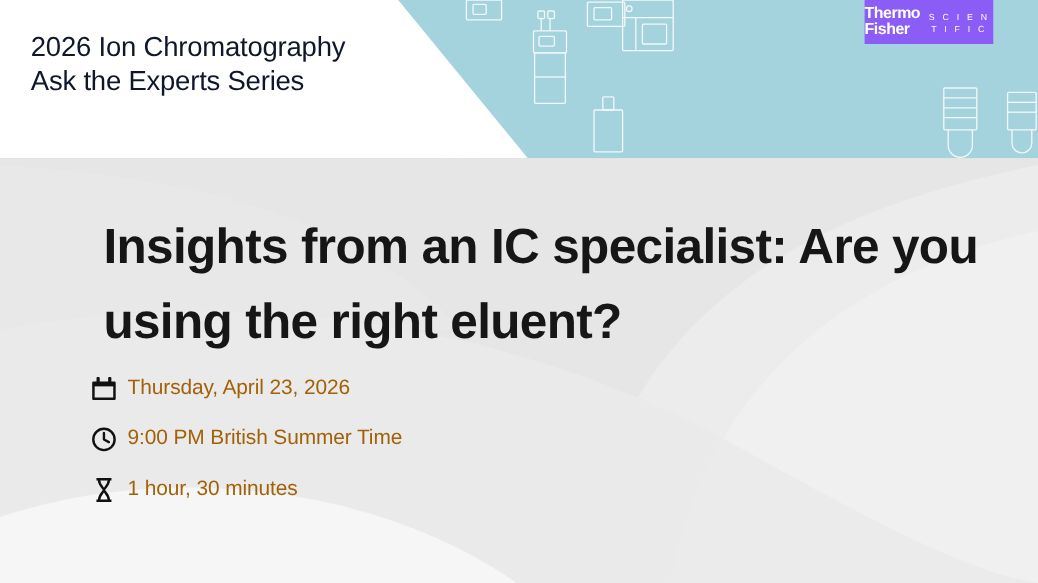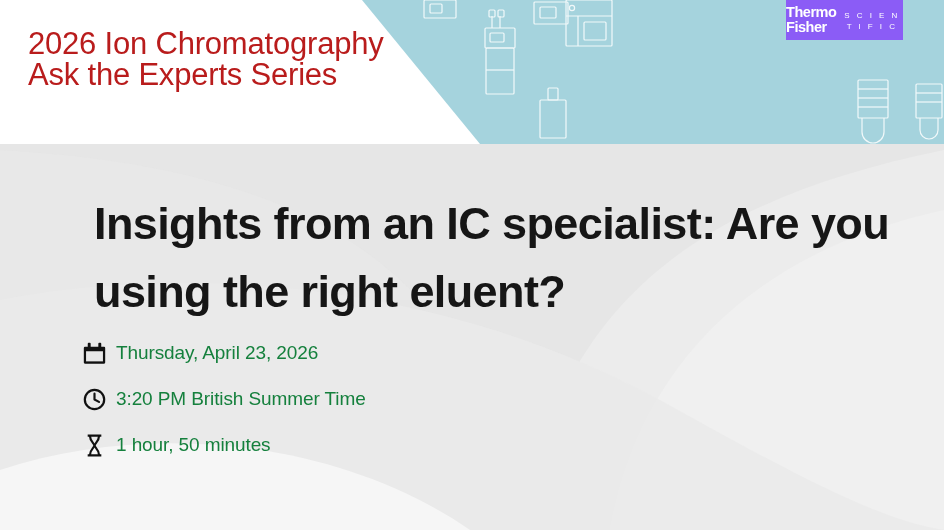--- a/index.html
+++ b/index.html
@@ -36,22 +36,22 @@
   }
   .header-white-wedge {
     position: absolute;
     left: 0; top: 0;
     width: 944px; height: 144px;
   }
   .brand-title {
     position: absolute;
     left: 28px;
     top: 28px;
-    color: #b91c1c;
-    font-size: 31px;
+    color: #0f172a;
+    font-size: 25px;
     line-height: 31px;
     font-weight: 400;
     letter-spacing: -0.2px;
     white-space: pre-line;
     z-index: 5;
   }
   .logo-box {
     position: absolute;
     left: 786px;
     top: 0;
@@ -126,21 +126,21 @@
   .detail-icon {
     width: 32px;
     height: 32px;
     flex: none;
     display: flex;
     align-items: center;
     justify-content: center;
   }
   .detail-text {
     margin-left: 6px;
-    color: #15803d;
+    color: #a16207;
     font-size: 19px;
     line-height: 22px;
     font-weight: 400;
     letter-spacing: -0.1px;
   }
 </style>
 </head>
 <body>
 
 <div id="slide">
@@ -266,29 +266,29 @@
       <span class="detail-text">Thursday, April 23, 2026</span>
     </div>
 
     <div class="detail-row">
       <span class="detail-icon">
         <svg width="25" height="25" viewBox="0 0 24 24">
           <circle cx="12" cy="12" r="9.3" fill="none" stroke="#111111" stroke-width="2.1"></circle>
           <path d="M12 6.4 L12 12 L16.3 14.3" fill="none" stroke="#111111" stroke-width="2.1" stroke-linecap="round" stroke-linejoin="round"></path>
         </svg>
       </span>
-      <span class="detail-text">3:20 PM British Summer Time</span>
+      <span class="detail-text">9:00 PM British Summer Time</span>
     </div>
 
     <div class="detail-row">
       <span class="detail-icon">
         <svg width="25" height="25" viewBox="0 0 24 24">
           <path d="M6.5 2.6 L17.5 2.6 M6.5 21.4 L17.5 21.4" stroke="#111111" stroke-width="2.1" stroke-linecap="square"></path>
           <path d="M7.6 2.6 C7.6 8.2, 12 10.4, 12 12 C12 13.6, 7.6 15.8, 7.6 21.4" fill="none" stroke="#111111" stroke-width="2.1"></path>
           <path d="M16.4 2.6 C16.4 8.2, 12 10.4, 12 12 C12 13.6, 16.4 15.8, 16.4 21.4" fill="none" stroke="#111111" stroke-width="2.1"></path>
         </svg>
       </span>
-      <span class="detail-text">1 hour, 50 minutes</span>
+      <span class="detail-text">1 hour, 30 minutes</span>
     </div>
 
   </div>
 
 </div>
 
 </body></html>

